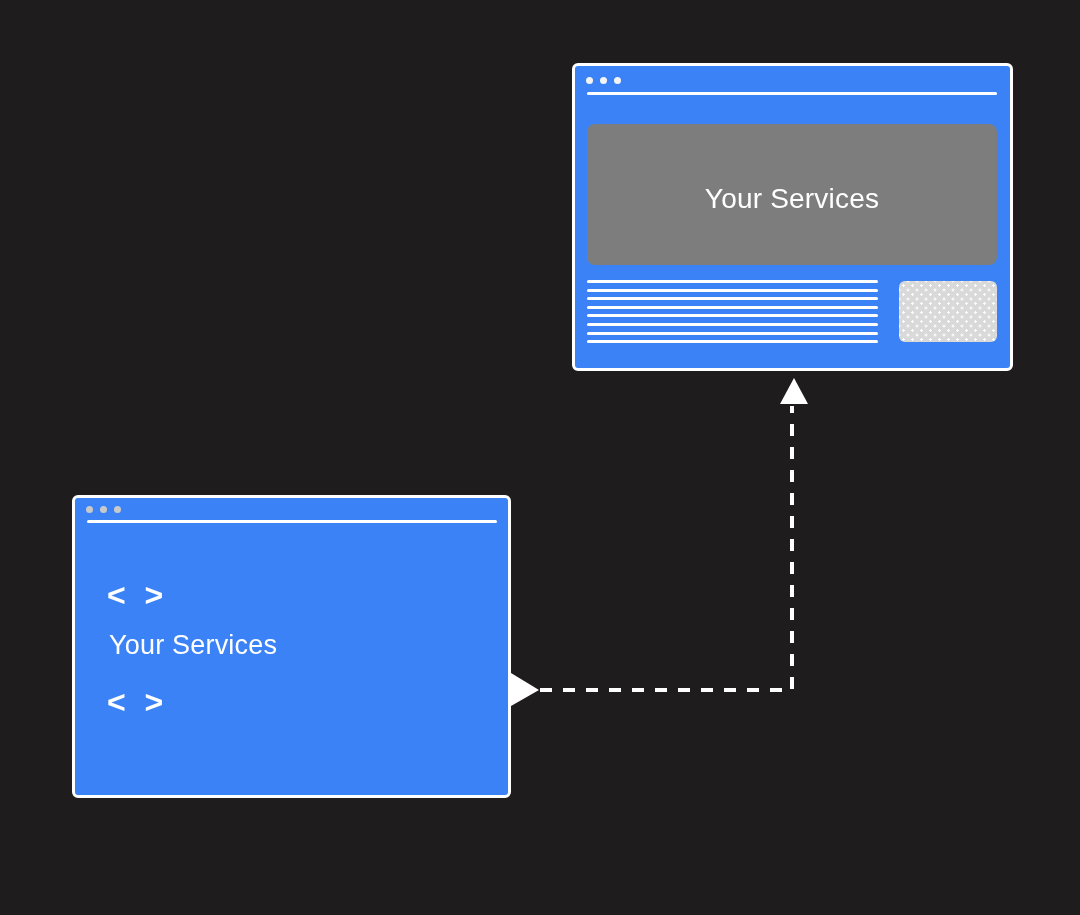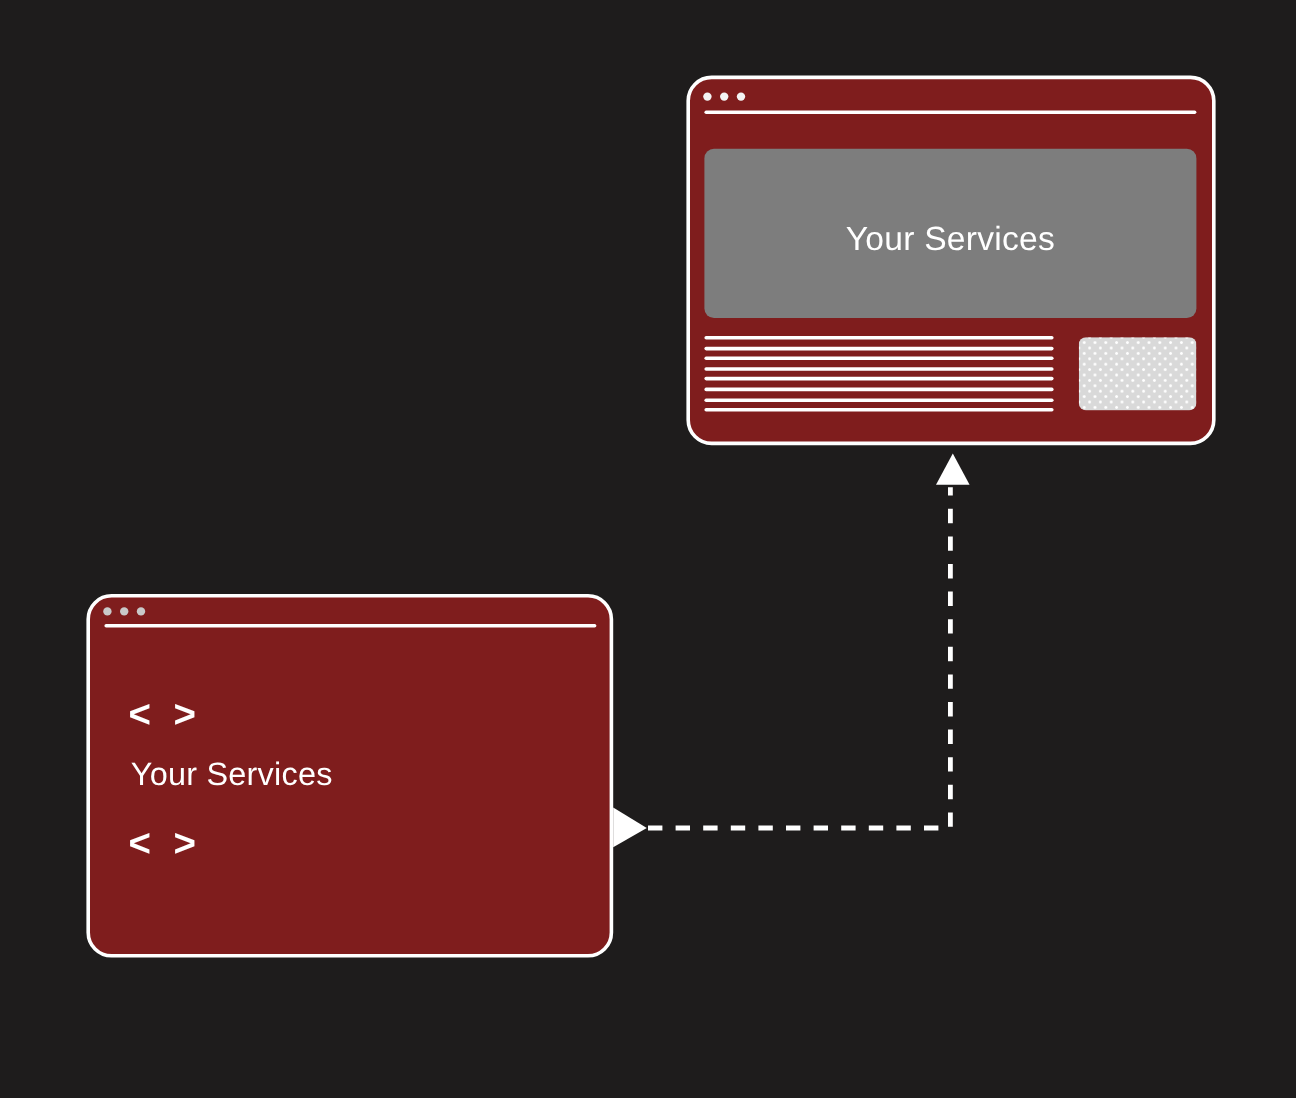--- a/index.html
+++ b/index.html
@@ -12,22 +12,22 @@
     position: relative;
     width: 1080px;
     height: 915px;
     background: #1e1c1c;
     overflow: hidden;
   }
   
   .window {
     position: absolute;
     border: 3.5px solid #ffffff;
-    border-radius: 21px;
-    background: #7f1d1d;
+    border-radius: 6px;
+    background: #3b82f6;
     box-sizing: border-box;
   }
   .dots {
     position: absolute;
     display: flex;
     gap: 7px;
   }
   .dot {
     width: 7px;
     height: 7px;

